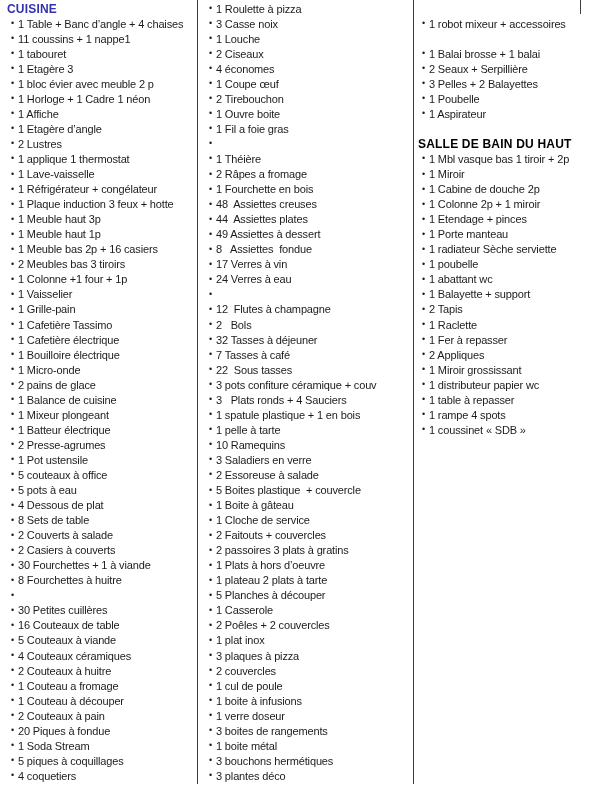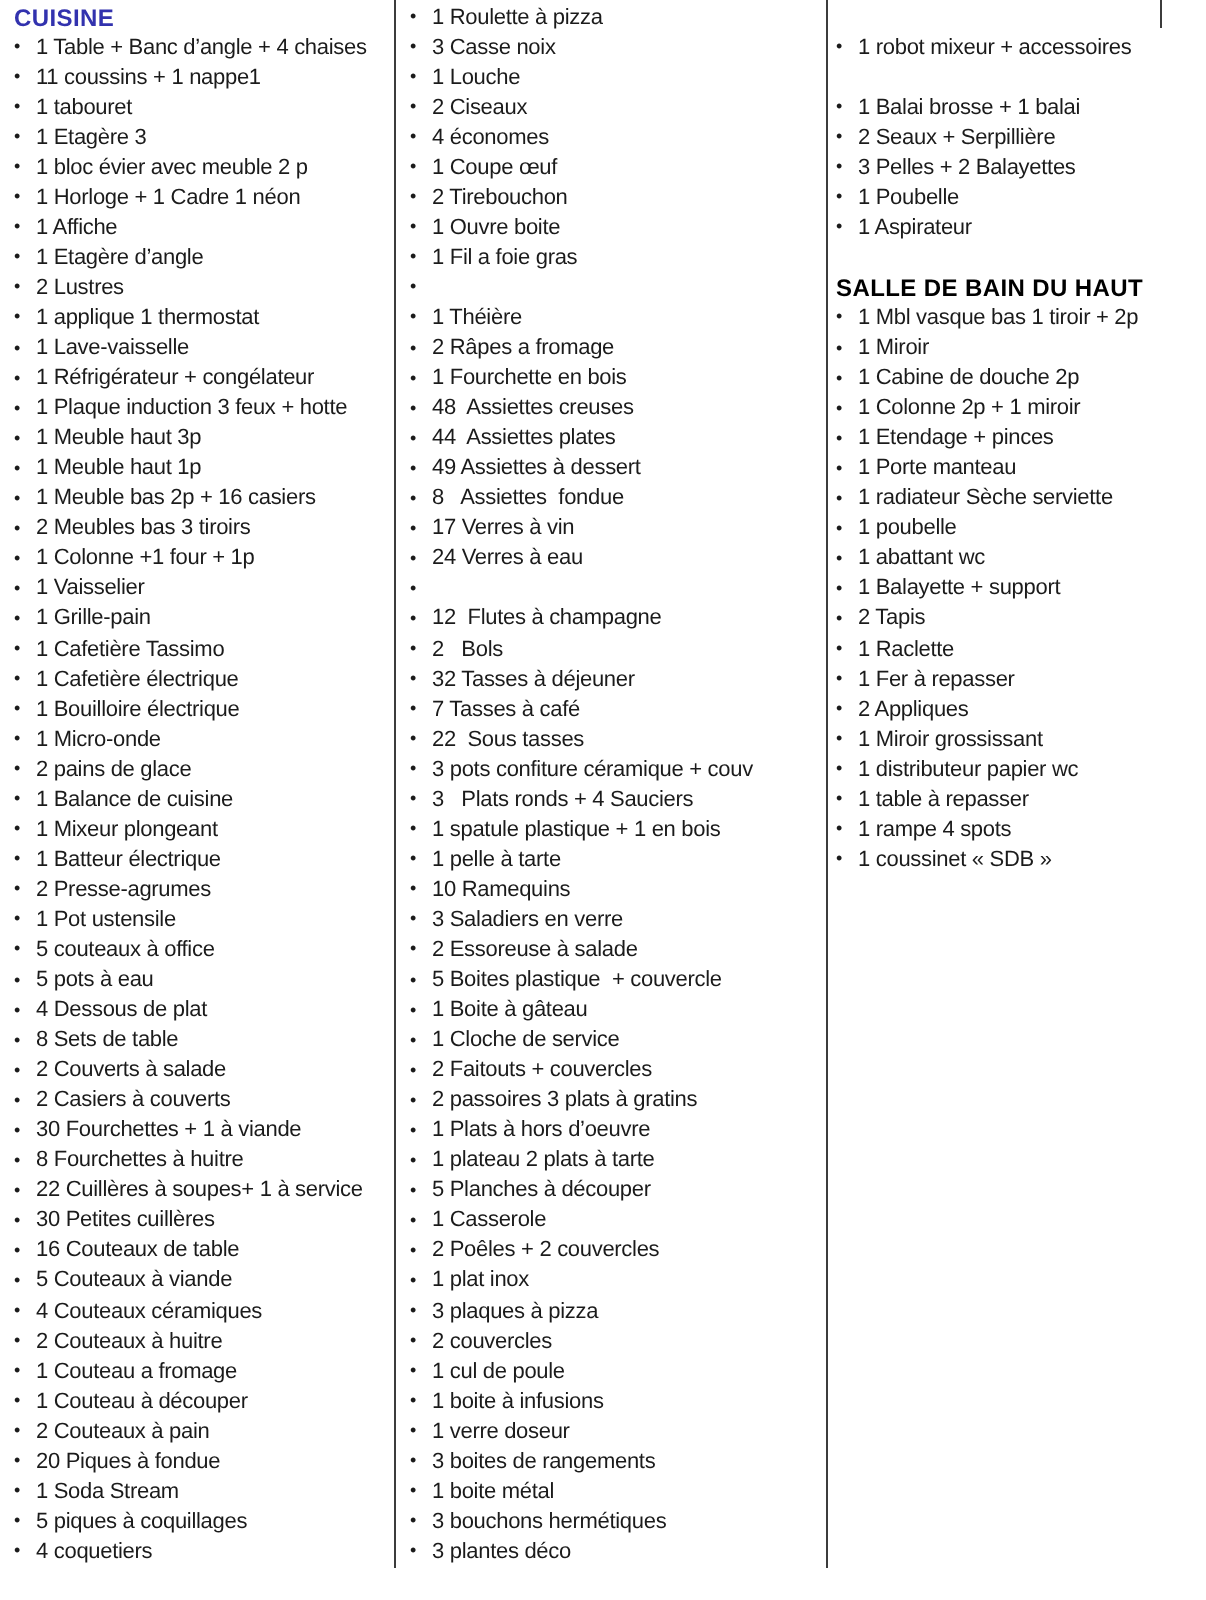--- a/index.html
+++ b/index.html
@@ -3,21 +3,21 @@
 <meta charset="utf-8">
 <style>
   html, body { margin: 0; padding: 0; }
   body {
     width: 603px; height: 800px;
     background: #ffffff;
     font-family: "Liberation Sans", sans-serif;
     position: relative;
     overflow: hidden;
   }
-  .page { position: absolute; left: 0; top: 0; width: 603px; height: 800px; }
+  .page { position: absolute; left: 0; top: 0; width: 603px; height: 800px; text-align: center; }
   .col { position: absolute; top: 1px; }
   .col-1 { left: 7px;   width: 189px; }
   .col-2 { left: 205px; width: 206px; }
   .col-3 { left: 418px; width: 170px; }
   .line {
     height: 15.05px;
     display: flex;
     align-items: center;
     font-size: 11px;
     letter-spacing: -0.15px;
@@ -92,21 +92,21 @@
       <div class="line item"><span class="bullet">•</span><span class="line-text">2 Presse-agrumes</span></div>
       <div class="line item"><span class="bullet">•</span><span class="line-text">1 Pot ustensile</span></div>
       <div class="line item"><span class="bullet">•</span><span class="line-text">5 couteaux à office</span></div>
       <div class="line item"><span class="bullet">•</span><span class="line-text">5 pots à eau</span></div>
       <div class="line item"><span class="bullet">•</span><span class="line-text">4 Dessous de plat</span></div>
       <div class="line item"><span class="bullet">•</span><span class="line-text">8 Sets de table</span></div>
       <div class="line item"><span class="bullet">•</span><span class="line-text">2 Couverts à salade</span></div>
       <div class="line item"><span class="bullet">•</span><span class="line-text">2 Casiers à couverts</span></div>
       <div class="line item"><span class="bullet">•</span><span class="line-text">30 Fourchettes + 1 à viande</span></div>
       <div class="line item"><span class="bullet">•</span><span class="line-text">8 Fourchettes à huitre</span></div>
-      <div class="line item"><span class="bullet">•</span><span class="line-text">22 Cuillères à soupes+ 1 à service</span></div>
+      <div class="line item"><span class="bullet">•</span></div>
       <div class="line item"><span class="bullet">•</span><span class="line-text">30 Petites cuillères</span></div>
       <div class="line item"><span class="bullet">•</span><span class="line-text">16 Couteaux de table</span></div>
       <div class="line item"><span class="bullet">•</span><span class="line-text">5 Couteaux à viande</span></div>
       <div class="line item"><span class="bullet">•</span><span class="line-text">4 Couteaux céramiques</span></div>
       <div class="line item"><span class="bullet">•</span><span class="line-text">2 Couteaux à huitre</span></div>
       <div class="line item"><span class="bullet">•</span><span class="line-text">1 Couteau a fromage</span></div>
       <div class="line item"><span class="bullet">•</span><span class="line-text">1 Couteau à découper</span></div>
       <div class="line item"><span class="bullet">•</span><span class="line-text">2 Couteaux à pain</span></div>
       <div class="line item"><span class="bullet">•</span><span class="line-text">20 Piques à fondue</span></div>
       <div class="line item"><span class="bullet">•</span><span class="line-text">1 Soda Stream</span></div>

